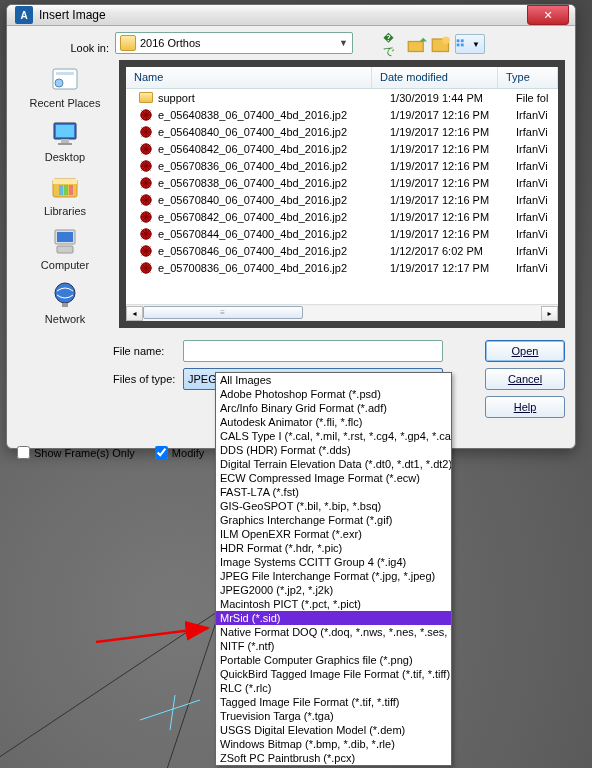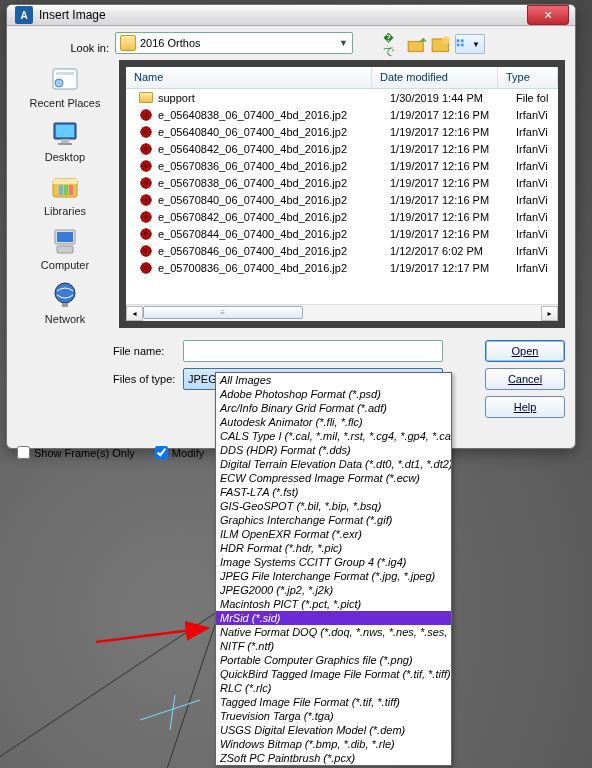--- a/index.html
+++ b/index.html
@@ -67,21 +67,21 @@
   .btn{height:22px;border:1px solid #6a8ab0;background:linear-gradient(#fefefe,#e4eef7);border-radius:3px;text-align:center;line-height:20px;text-decoration:underline;color:#003;}
   .btn.default{border:1px solid #2b6fb6; box-shadow:0 0 0 1px #8fc2f0 inset;}
   .chk-row{grid-column:1 / span 5; display:flex; gap:20px; align-items:center; padding-top:22px;}
   .chk{display:flex;align-items:center;gap:4px;}
   .chk input{width:13px;height:13px;}
   
   .dropdown {
     position:absolute; left:215px; top:372px; width:237px; background:#fff;
     border:1px solid #666; box-shadow:2px 2px 4px rgba(0,0,0,.3); z-index:5;
   }
-  .dropdown .opt{padding:1px 4px; white-space:nowrap; overflow:hidden; height:14px; line-height:13px;font-style:italic;}
+  .dropdown .opt{padding:1px 4px; white-space:nowrap; overflow:hidden; height:14px; line-height:13px;}
   .dropdown .opt.sel{background:#6d28d9; color:#fff;}
   
   .arrow-anno{position:absolute; left:96px; top:620px; z-index:6;}
   .viewport-lines{position:absolute; left:0; top:0; width:592px; height:768px; z-index:0; pointer-events:none;}
 </style>
 </head>
 <body>
 
 <div class="viewport-bg"></div>
 <svg class="viewport-lines">

